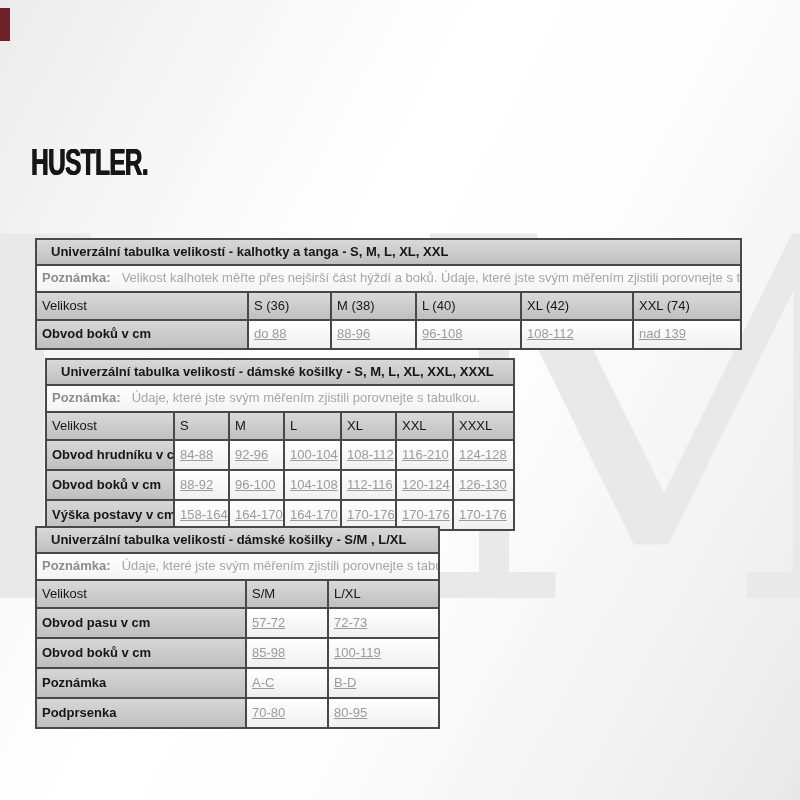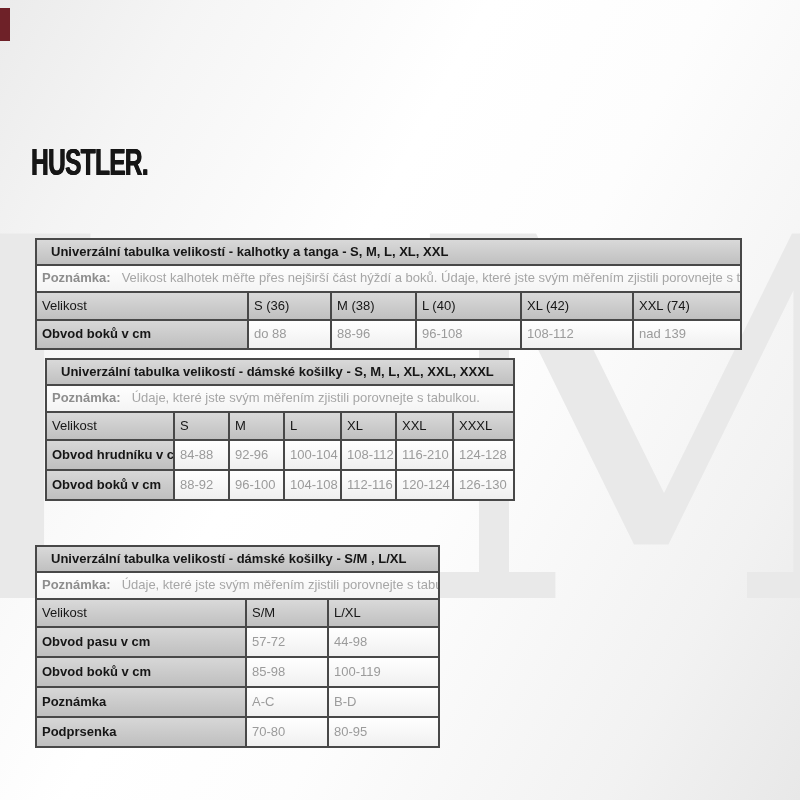--- a/index.html
+++ b/index.html
@@ -17,33 +17,33 @@
   
   .logo{position:absolute;left:31px;top:145px;z-index:2;
         font-size:36px;line-height:1;font-weight:bold;color:#161616;
         letter-spacing:-1px;transform:scaleX(0.68);transform-origin:left top;
         text-shadow:0.7px 0 #161616,-0.4px 0 #161616;}
   
   table{position:absolute;border-collapse:collapse;table-layout:fixed;z-index:1;
         font-size:13px;line-height:1.15;}
   .t1{left:35px;top:238px;width:705px;}
   .t2{left:45px;top:358px;width:468px;}
-  .t3{left:35px;top:545px;width:403px;}
+  .t3{left:35px;top:526px;width:403px;}
   td{border:2px solid #484848;padding:2px 4px 2px 5px;vertical-align:middle;
      white-space:nowrap;overflow:hidden;}
   tr.r-title td{height:20px;font-weight:bold;color:#161616;padding-left:14px;
      background:linear-gradient(180deg,#d9d9d9,#c0c0c0);}
   tr.r-note td{height:21px;background:linear-gradient(180deg,#fefefe,#f4f4f4);color:#a6a6a6;}
   .note-label{font-weight:bold;color:#8d8d8d;margin-right:11px;}
   tr.r-head td{height:22px;font-weight:normal;color:#161616;
      background:linear-gradient(180deg,#d9d9d9,#c0c0c0);}
   tr.r-data td{height:23px;margin-top:21px;}
   .t2 tr.r-data td,.t3 tr.r-data td{height:24px;}
   td.label{font-weight:bold;color:#161616;background:linear-gradient(180deg,#d7d7d7,#bfbfbf);}
-  td.val{color:#9b9b9b;background:linear-gradient(180deg,#ffffff,#f0f0f0);}
+  td.val{color:#9b9b9b;background:linear-gradient(180deg,#ffffff,#f0f0f0);text-decoration:underline;}
 </style>
 </head>
 <body>
 
 <div class="page">
 
   <div class="wm wm-left">H</div>
   <div class="wm wm-right">M</div>
   <div class="corner"></div>
   <div class="logo">HUSTLER.</div>
@@ -120,20 +120,29 @@
     </tr>
     <tr class="r-data">
       <td class="label">Obvod boků v cm</td>
       <td class="val">88-92</td>
       <td class="val">96-100</td>
       <td class="val">104-108</td>
       <td class="val">112-116</td>
       <td class="val">120-124</td>
       <td class="val">126-130</td>
     </tr>
+    <tr class="r-data">
+      <td class="label">Výška postavy v cm</td>
+      <td class="val">158-164</td>
+      <td class="val">164-170</td>
+      <td class="val">164-170</td>
+      <td class="val">170-176</td>
+      <td class="val">170-176</td>
+      <td class="val">170-176</td>
+    </tr>
   </tbody>
     </table>
 
   <table class="t3">
     <colgroup>
       <col style="width:210px">
         <col style="width:82px">
         <col style="width:111px">
     </colgroup>
     <tbody>
@@ -144,21 +153,21 @@
       <td colspan="3"><span class="note-label">Poznámka:</span><span>Údaje, které jste svým měřením zjistili porovnejte s tabulkou.</span></td>
     </tr>
     <tr class="r-head">
       <td class="label">Velikost</td>
       <td>S/M</td>
       <td>L/XL</td>
     </tr>
     <tr class="r-data">
       <td class="label">Obvod pasu v cm</td>
       <td class="val">57-72</td>
-      <td class="val">44-98</td>
+      <td class="val">72-73</td>
     </tr>
     <tr class="r-data">
       <td class="label">Obvod boků v cm</td>
       <td class="val">85-98</td>
       <td class="val">100-119</td>
     </tr>
     <tr class="r-data">
       <td class="label">Poznámka</td>
       <td class="val">A-C</td>
       <td class="val">B-D</td>

